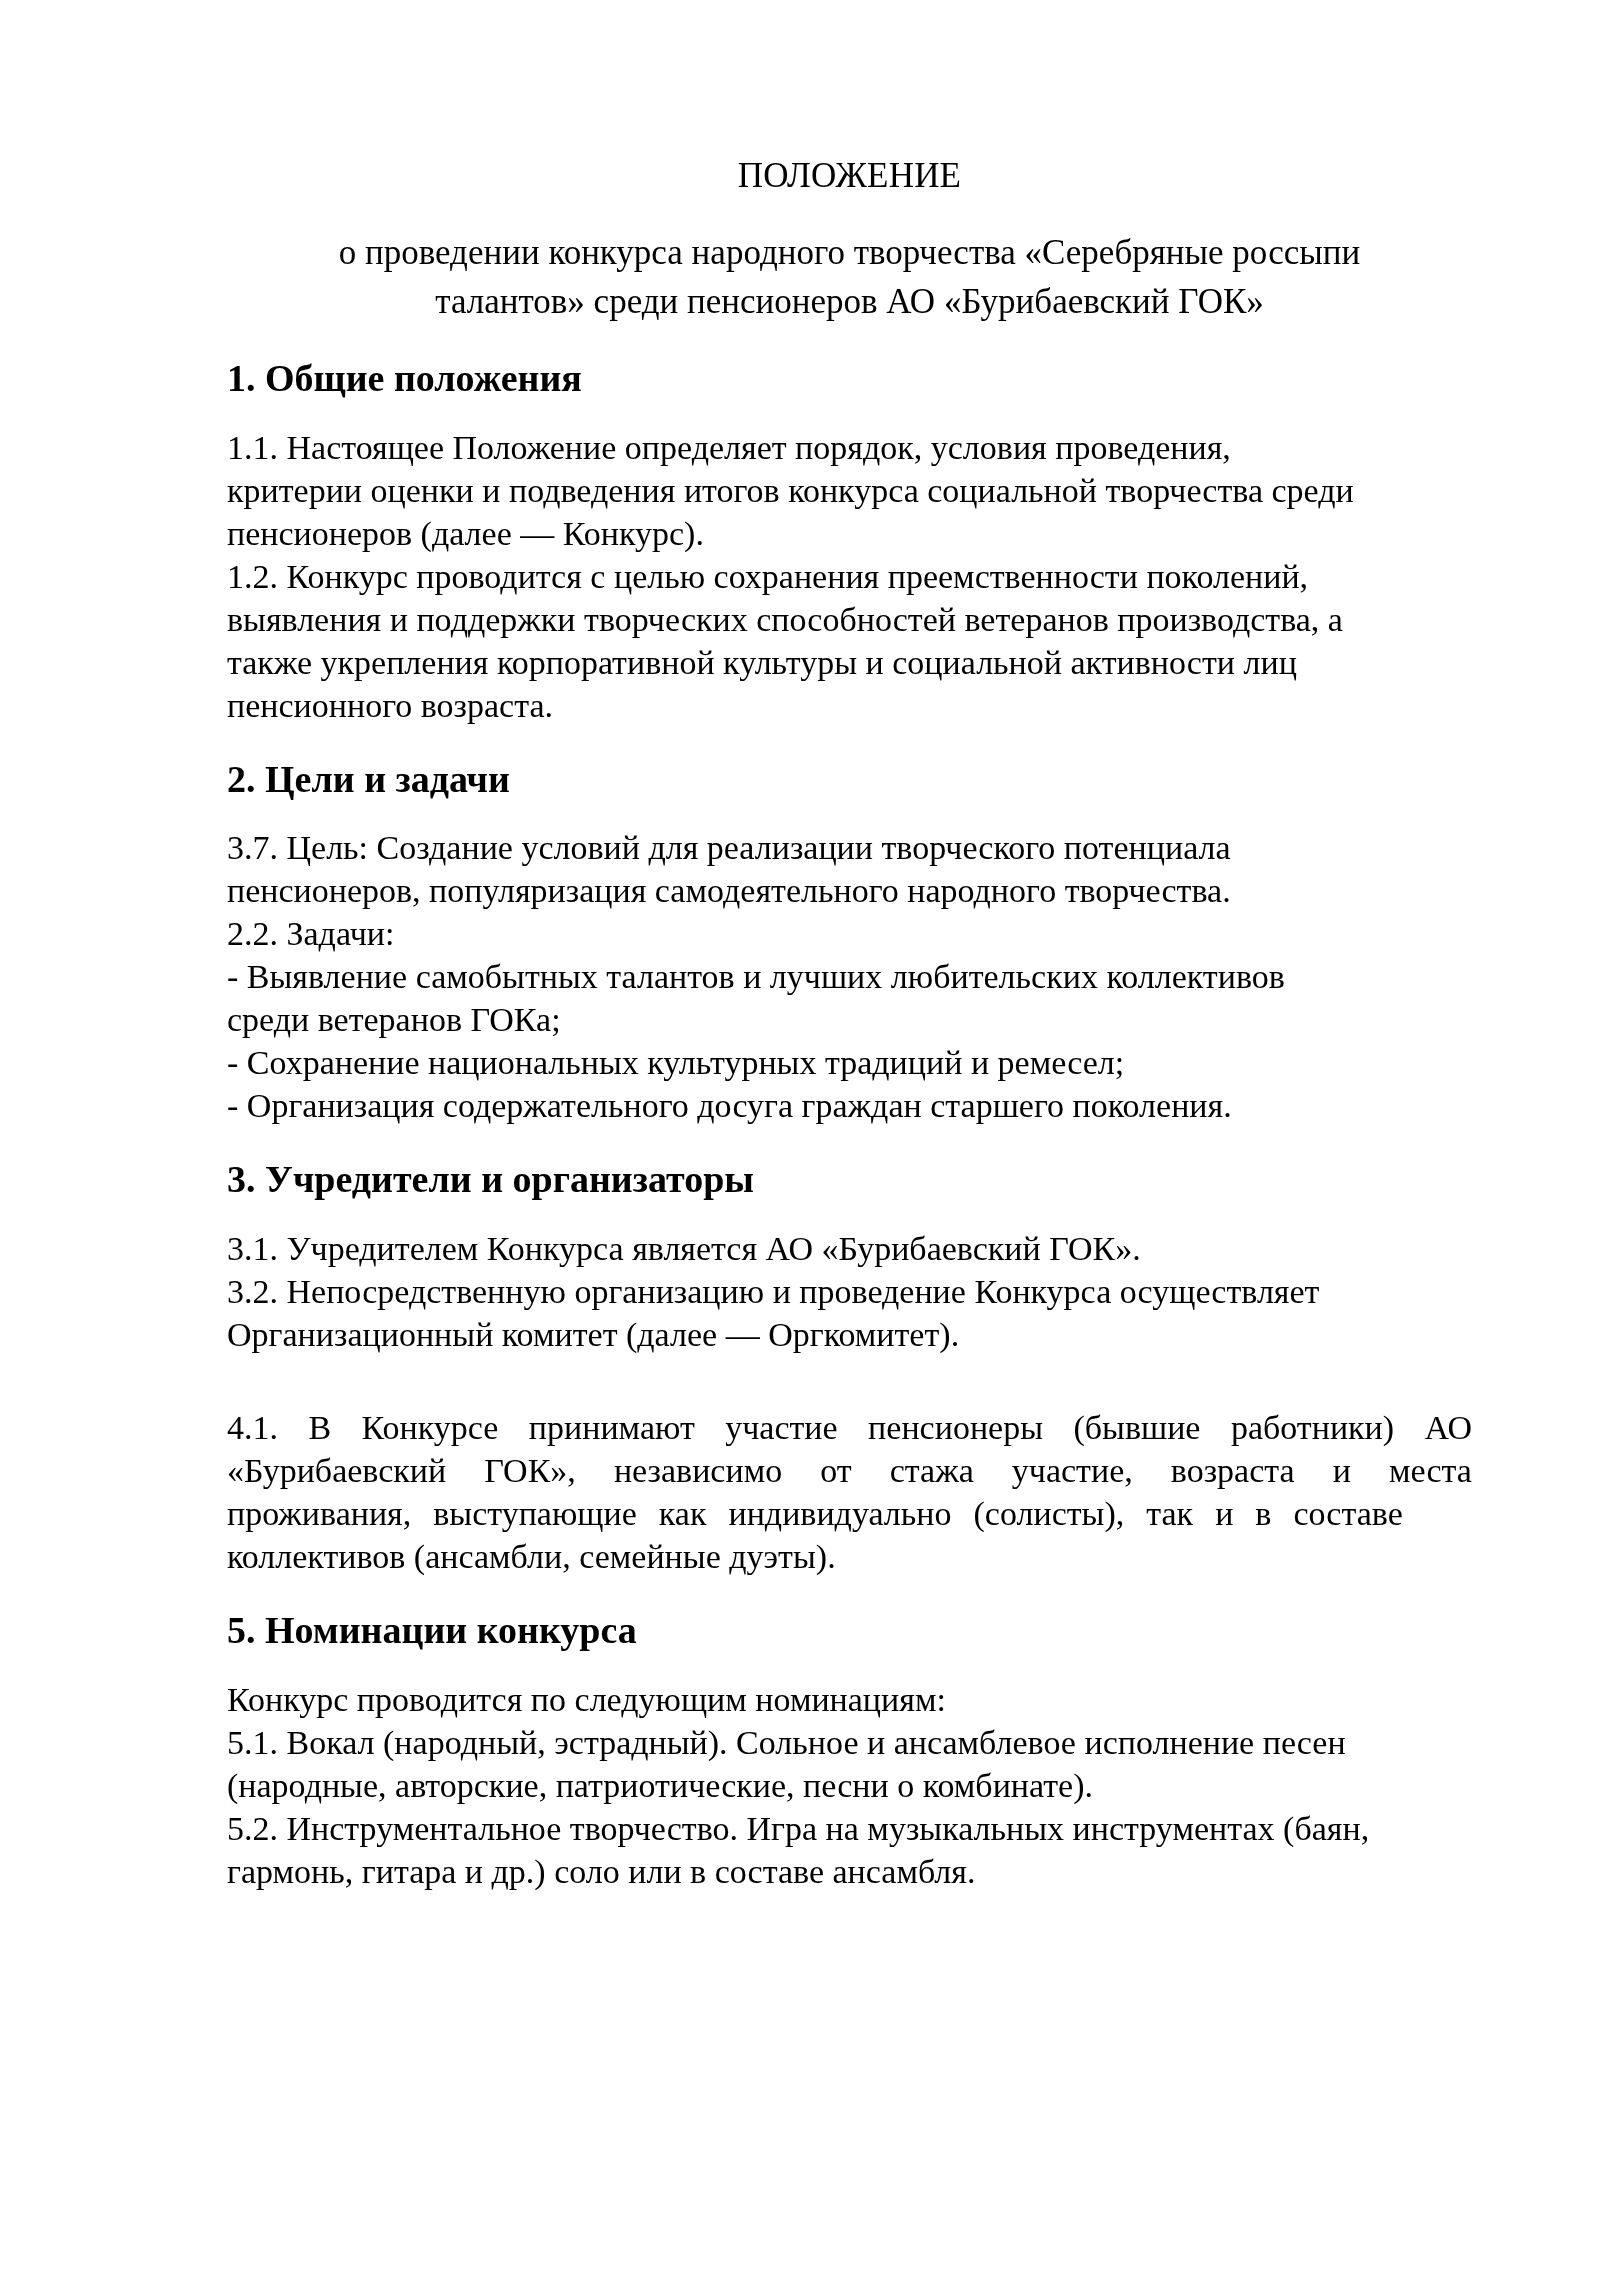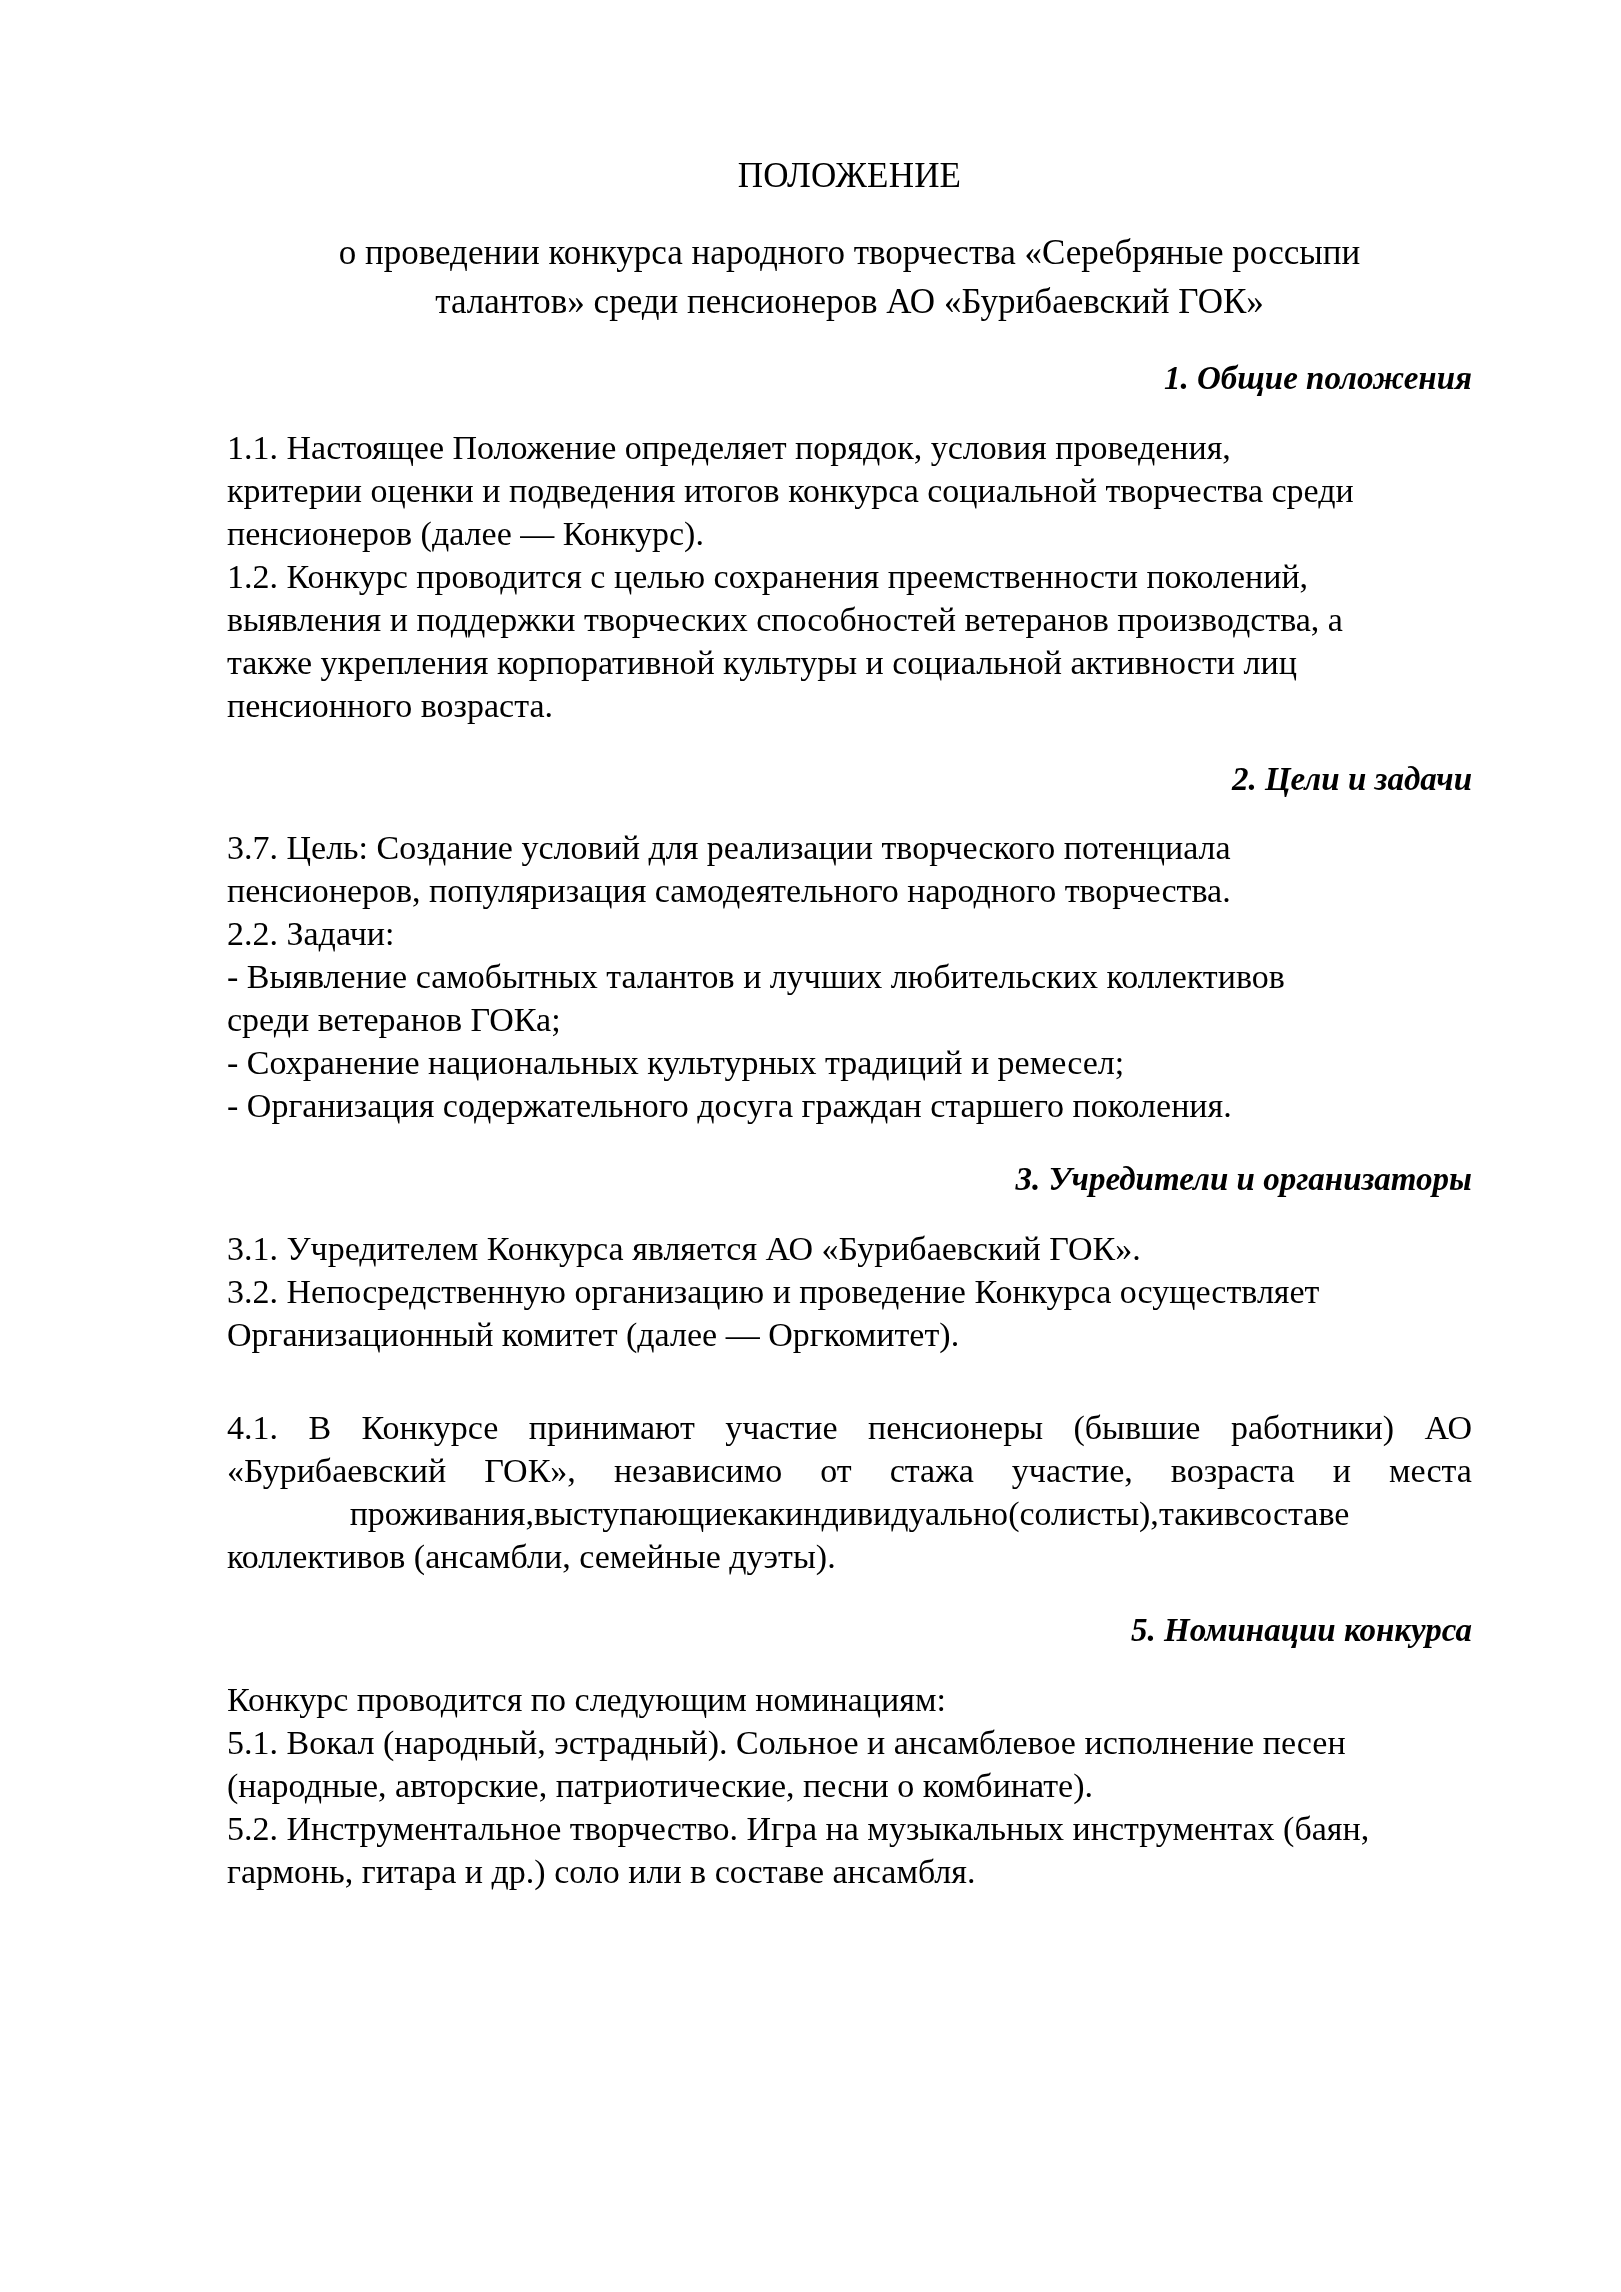--- a/index.html
+++ b/index.html
@@ -41,28 +41,27 @@
     font-size: 35px;
     line-height: 49px;
     text-align: center;
     font-weight: normal;
     margin: 0;
     padding-top: 31px;
     padding-left: 33px;
     padding-right: 33px;
   }
   .section-heading {
-    font-size: 33px;
+    font-size: 38px;
     line-height: 41px;
-    text-align: right;
+    text-align: left;
     font-weight: bold;
     margin: 0;
     padding-top: 32px;
     padding-bottom: 0;
-    font-style: italic;
   }
   .para {
     font-size: 34px;
     line-height: 43px;
     text-align: left;
     margin: 0;
     padding-top: 26.5px;
     hyphens: none;
   }
   .para.tight {
@@ -132,21 +131,21 @@
           <span>«Бурибаевский</span>
           <span>ГОК»,</span>
           <span>независимо</span>
           <span>от</span>
           <span>стажа</span>
           <span>участие,</span>
           <span>возраста</span>
           <span>и</span>
           <span>места</span>
         </span>
-      <span class="line justified-line" style="display:flex;justify-content:center;">
+      <span class="line justified-line" style="display:flex;justify-content:flex-start;gap:22px;">
           <span>проживания,</span>
           <span>выступающие</span>
           <span>как</span>
           <span>индивидуально</span>
           <span>(солисты),</span>
           <span>так</span>
           <span>и</span>
           <span>в</span>
           <span>составе</span>
         </span>

